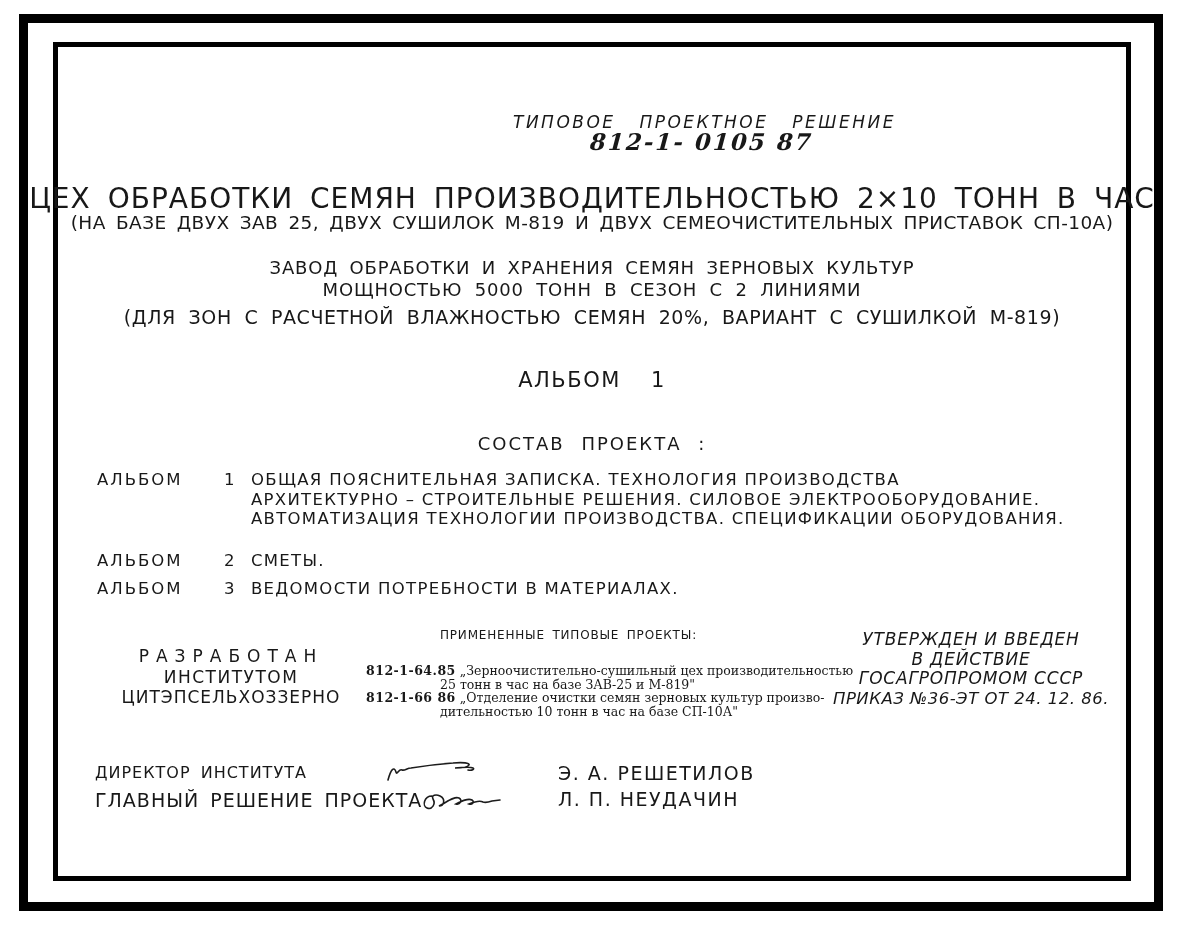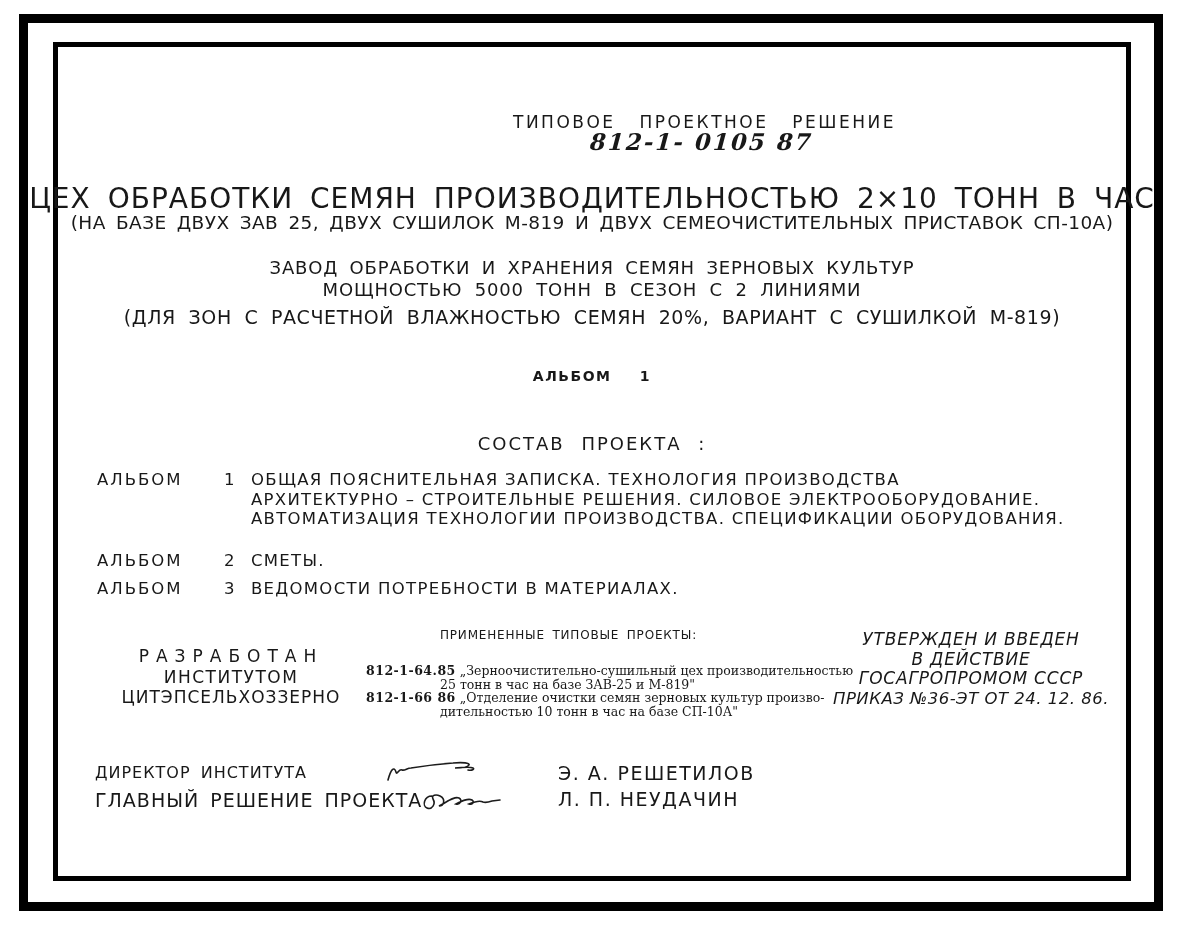--- a/index.html
+++ b/index.html
@@ -10,29 +10,29 @@
   .outer-frame{
     position:absolute;left:19px;top:14px;width:1144px;height:897px;
     border:9px solid #000;box-sizing:border-box;
   }
   .inner-frame{
     position:absolute;left:53px;top:42px;width:1078px;height:839px;
     border:5px solid #000;box-sizing:border-box;
   }
   .abs{position:absolute;white-space:nowrap;}
   .ctr{left:0;width:1184px;text-align:center;}
-  .doc-type{left:513px;top:112px;font-size:17px;letter-spacing:2.5px;word-spacing:16px;}
+  .doc-type{left:513px;top:112px;font-size:17px;letter-spacing:2.5px;word-spacing:16px;font-style:italic;}
   .doc-number{left:590px;top:128px;font-size:23px;letter-spacing:2px;
     font-family:"DejaVu Serif",serif;font-style:italic;font-weight:bold;transform:skewX(-4deg);}
   .title-main{top:182px;font-size:28px;letter-spacing:1px;word-spacing:7px;}
   .title-sub{top:212px;font-size:18.5px;letter-spacing:0.4px;word-spacing:4px;}
   .plant1{top:257px;font-size:18px;letter-spacing:0.8px;word-spacing:5px;}
   .plant2{top:279px;font-size:18px;letter-spacing:0.8px;word-spacing:6px;}
   .zone{top:306px;font-size:19px;letter-spacing:0.6px;word-spacing:6px;}
-  .album-head{top:368px;font-size:14px;letter-spacing:1.5px;word-spacing:22px;font-weight:bold;}
+  .album-head{top:368px;font-size:21px;letter-spacing:1.5px;word-spacing:22px;}
   .sostav{top:433px;font-size:18px;letter-spacing:2px;word-spacing:9px;}
   .album-row{position:absolute;left:97px;display:flex;font-size:16.5px;line-height:19.5px;}
   .alb-label{width:127px;letter-spacing:2px;flex:none;}
   .alb-num{width:27px;flex:none;}
   .alb-lines span{display:block;letter-spacing:1.3px;white-space:nowrap;}
   .developed{left:88px;top:646px;width:286px;text-align:center;font-size:17px;line-height:20.5px;}
   .developed .d1{letter-spacing:7px;}
   .developed .d2{letter-spacing:1.5px;}
   .developed .d3{letter-spacing:1px;}
   .developed span{display:block;white-space:nowrap;}

